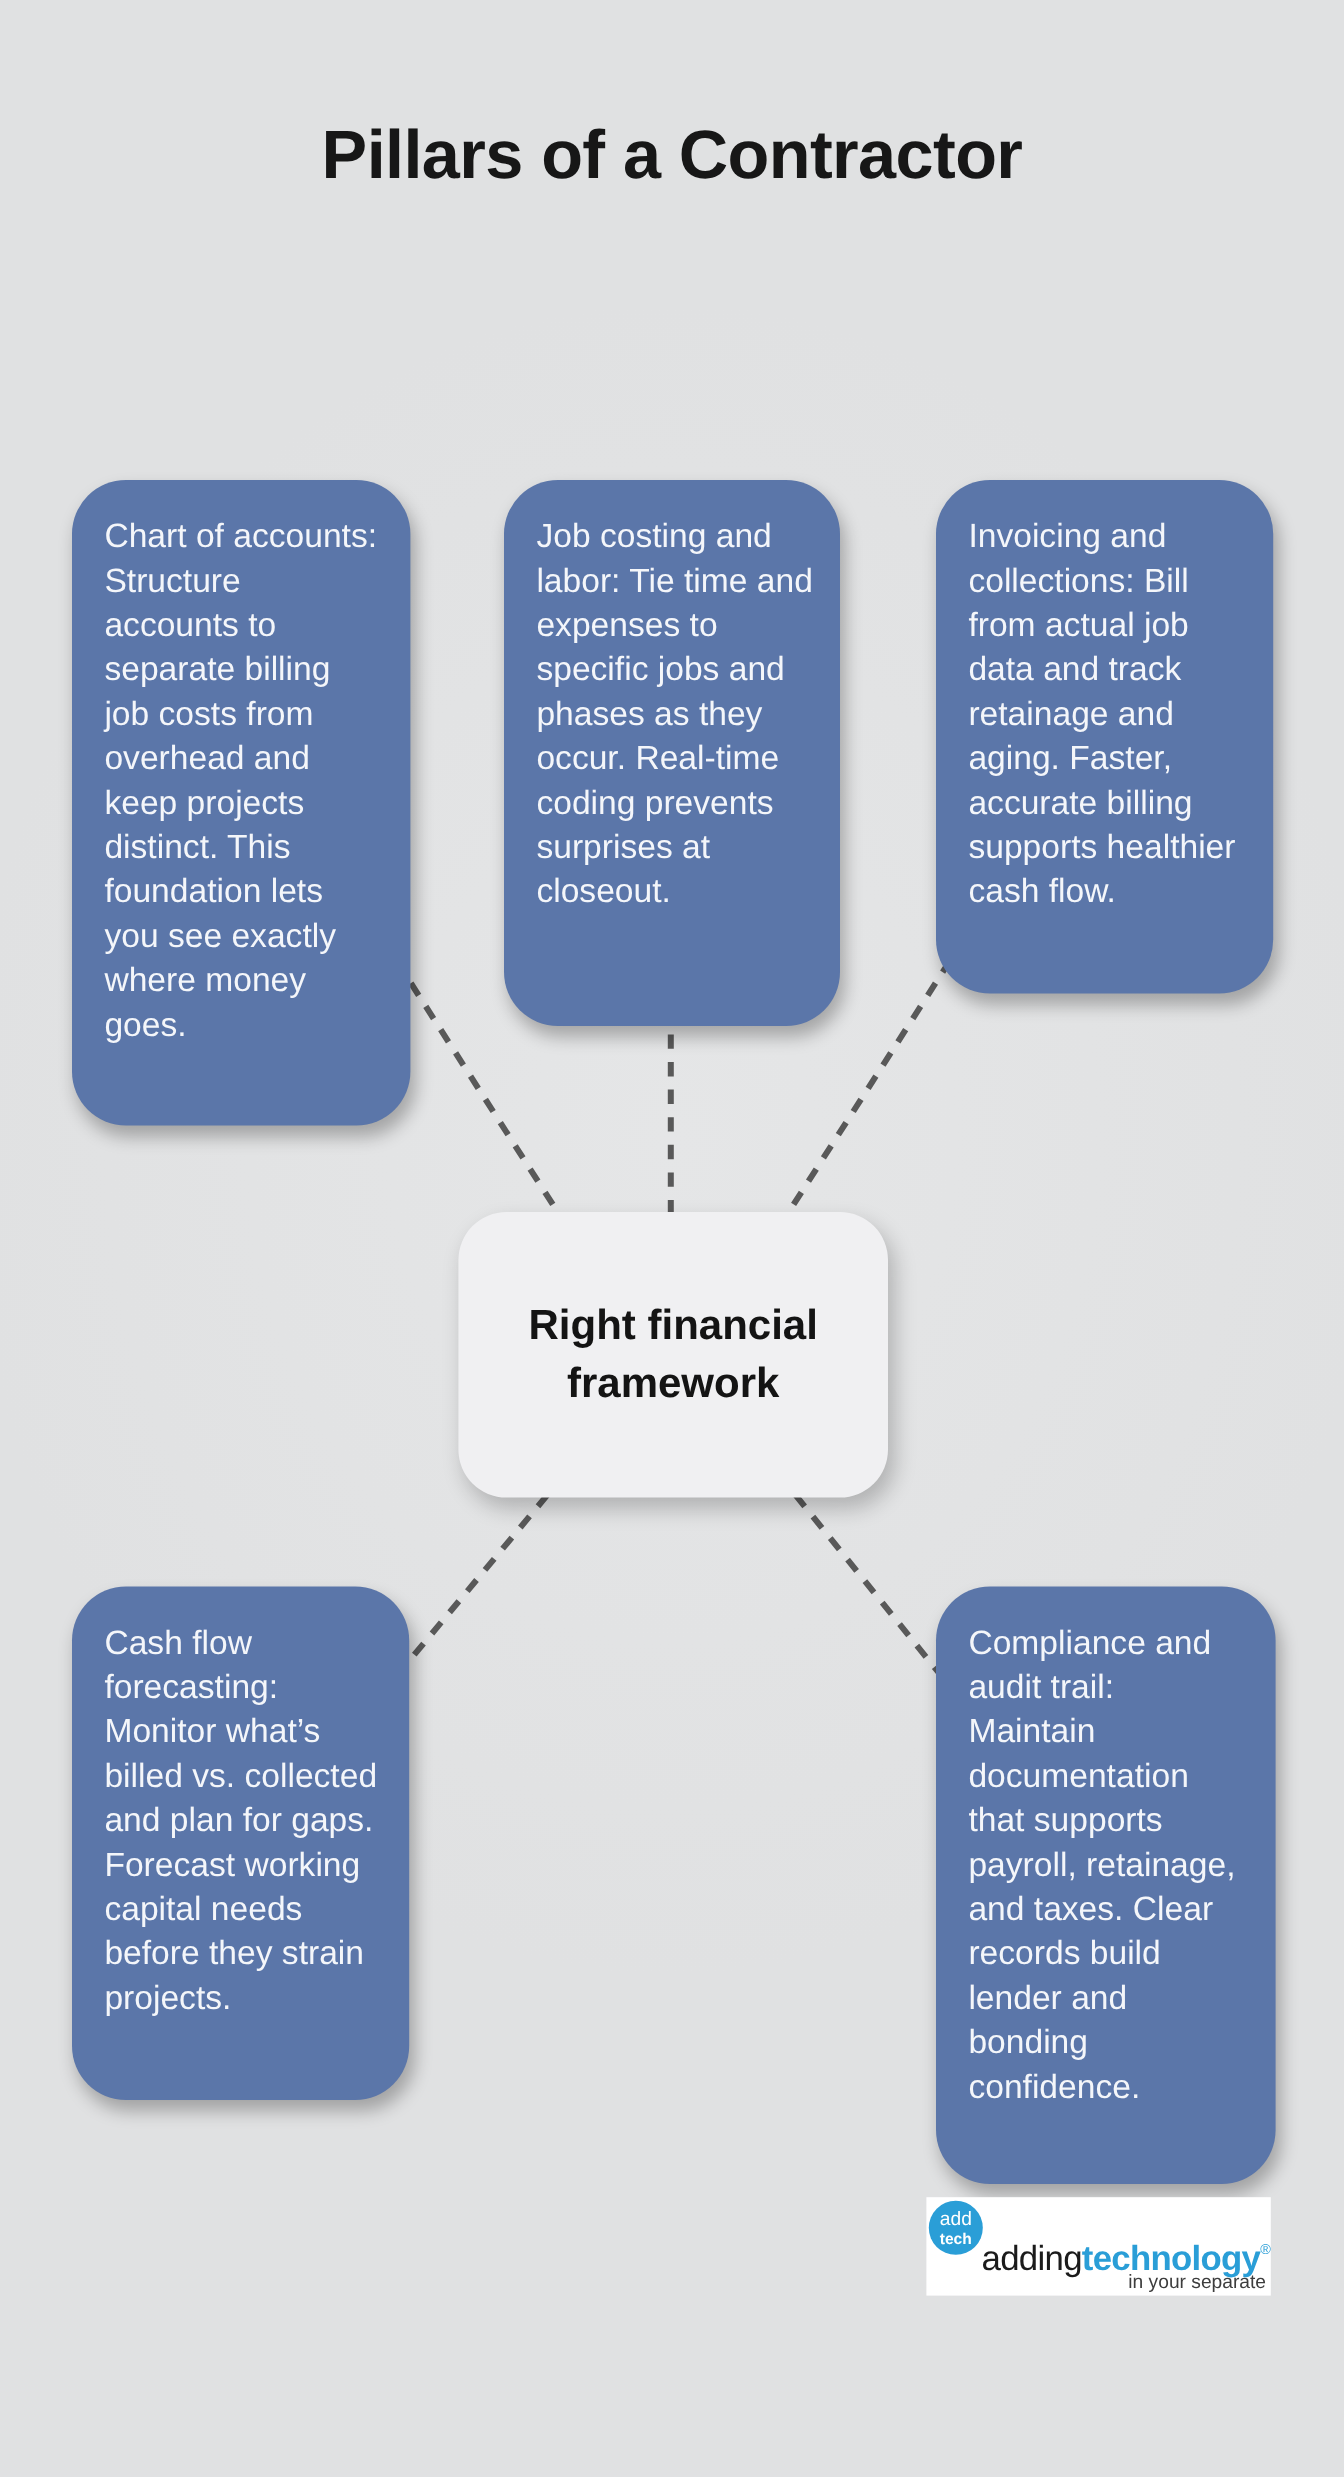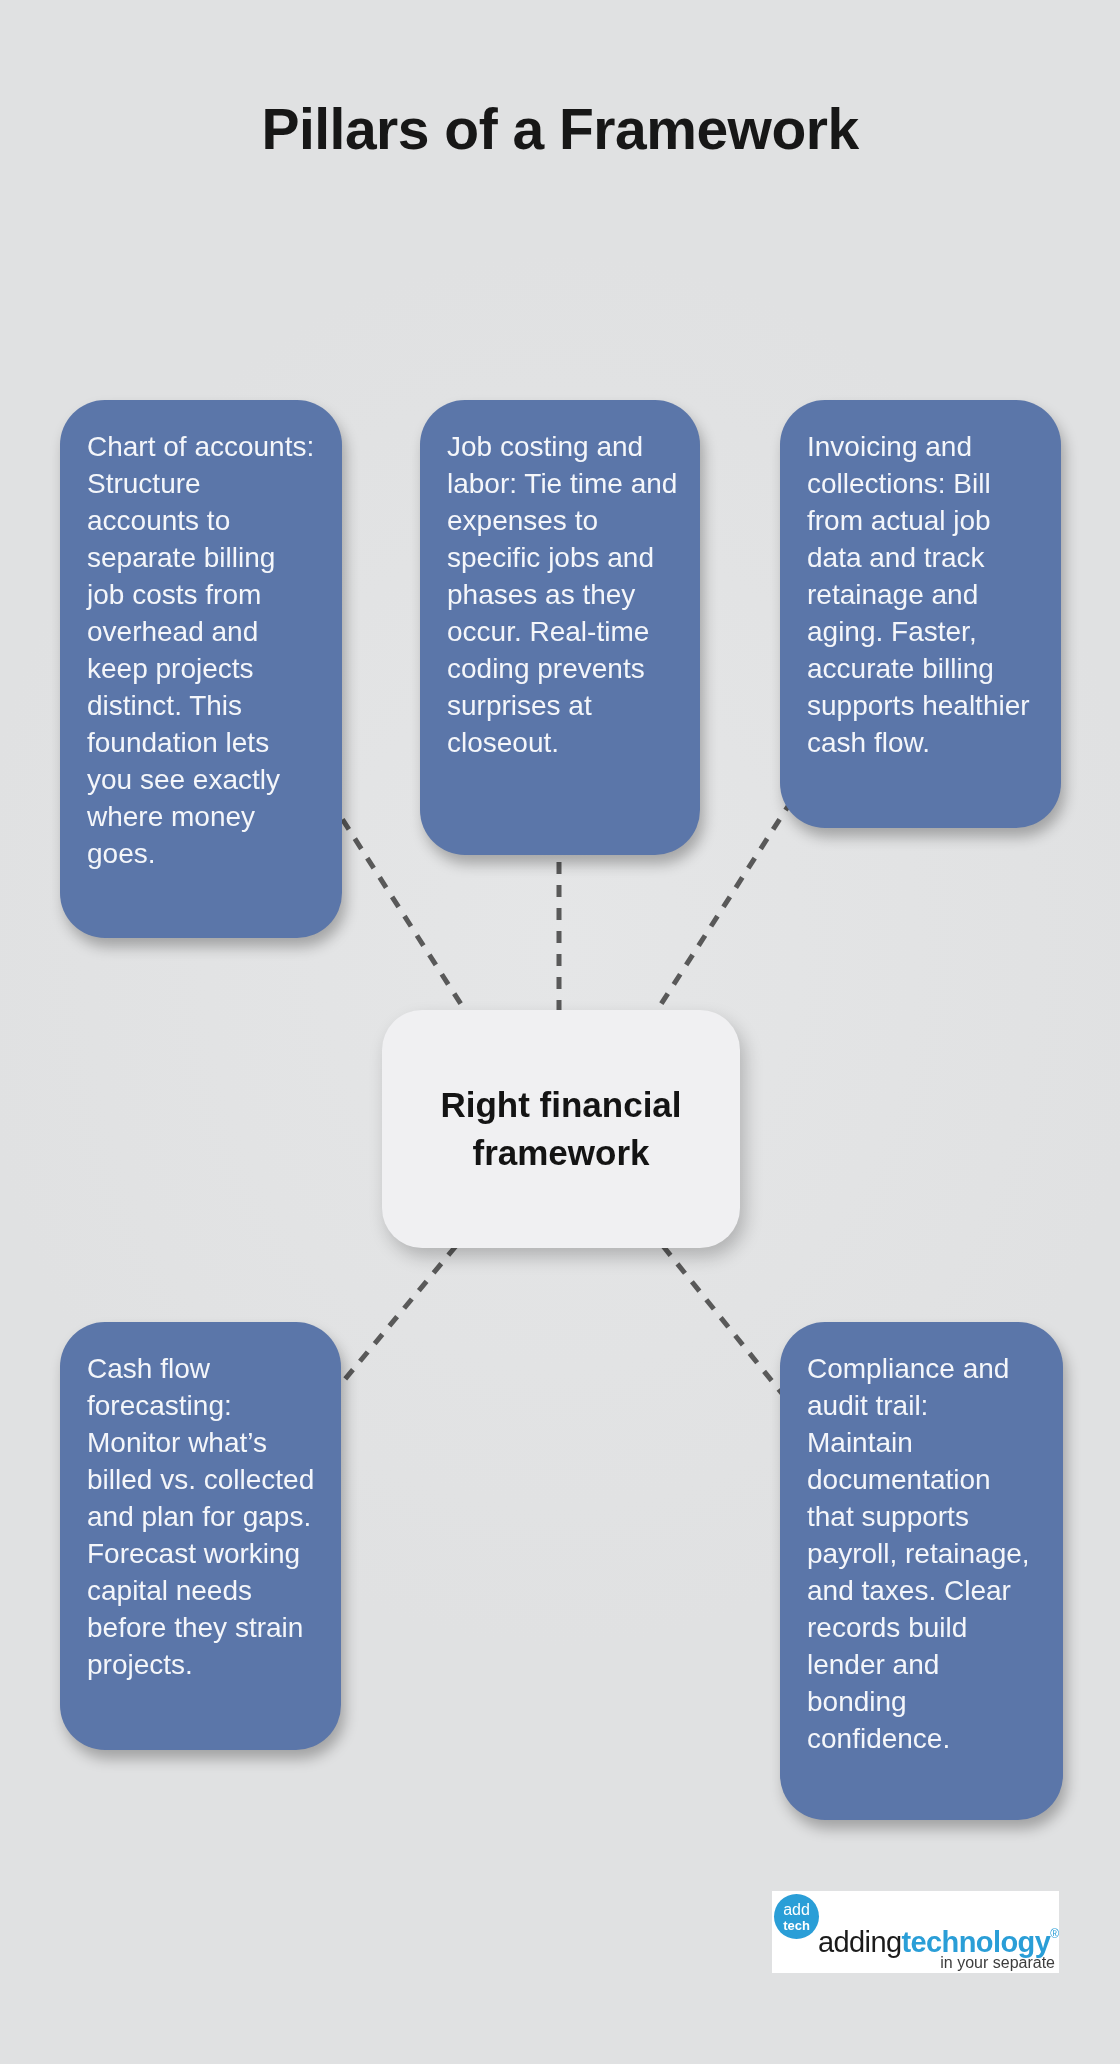--- a/index.html
+++ b/index.html
@@ -92,21 +92,21 @@
     font-size: 35px;
     font-weight: 700;
     line-height: 48px;
     color: #141414;
   }
 
   
   .logo {
     position: absolute;
     left: 772px;
-    top: 1891px;
+    top: 1831px;
     width: 287px;
     height: 82px;
     background: #ffffff;
   }
   .logo-circle {
     position: absolute;
     left: 2px;
     top: 3px;
     width: 45px;
     height: 45px;
@@ -144,21 +144,21 @@
     font-size: 16px;
     color: #3d3d3d;
   }
 </style>
 </head>
 <body>
 
 <div class="canvas">
 
   <h1 class="title">
-    <span>Pillars of a Framework</span>
+    <span>Pillars of a Contractor</span>
   </h1>
 
   <svg class="connectors" viewBox="0 0 1120 2064" xmlns="http://www.w3.org/2000/svg">
     <line class="connector" x1="330" y1="800" x2="466" y2="1012"></line>
     <line class="connector" x1="559" y1="770" x2="559" y2="1010"></line>
     <line class="connector" x1="792" y1="800" x2="656" y2="1012"></line>
     <line class="connector" x1="456" y1="1246" x2="336" y2="1390"></line>
     <line class="connector" x1="663" y1="1246" x2="784" y2="1396"></line>
   </svg>
 

